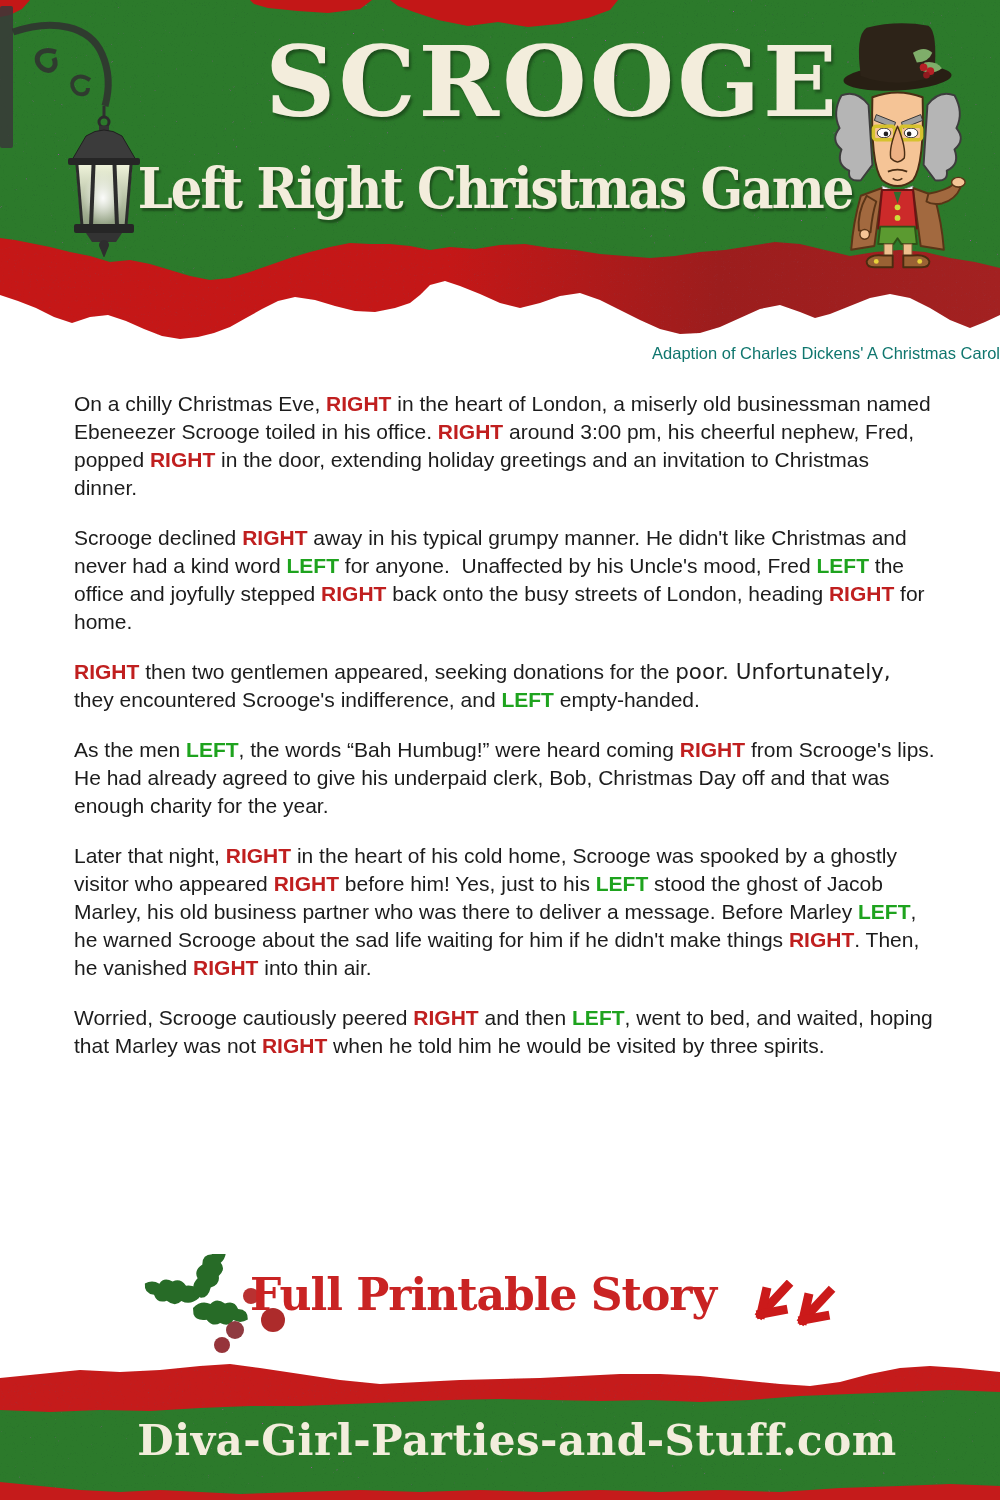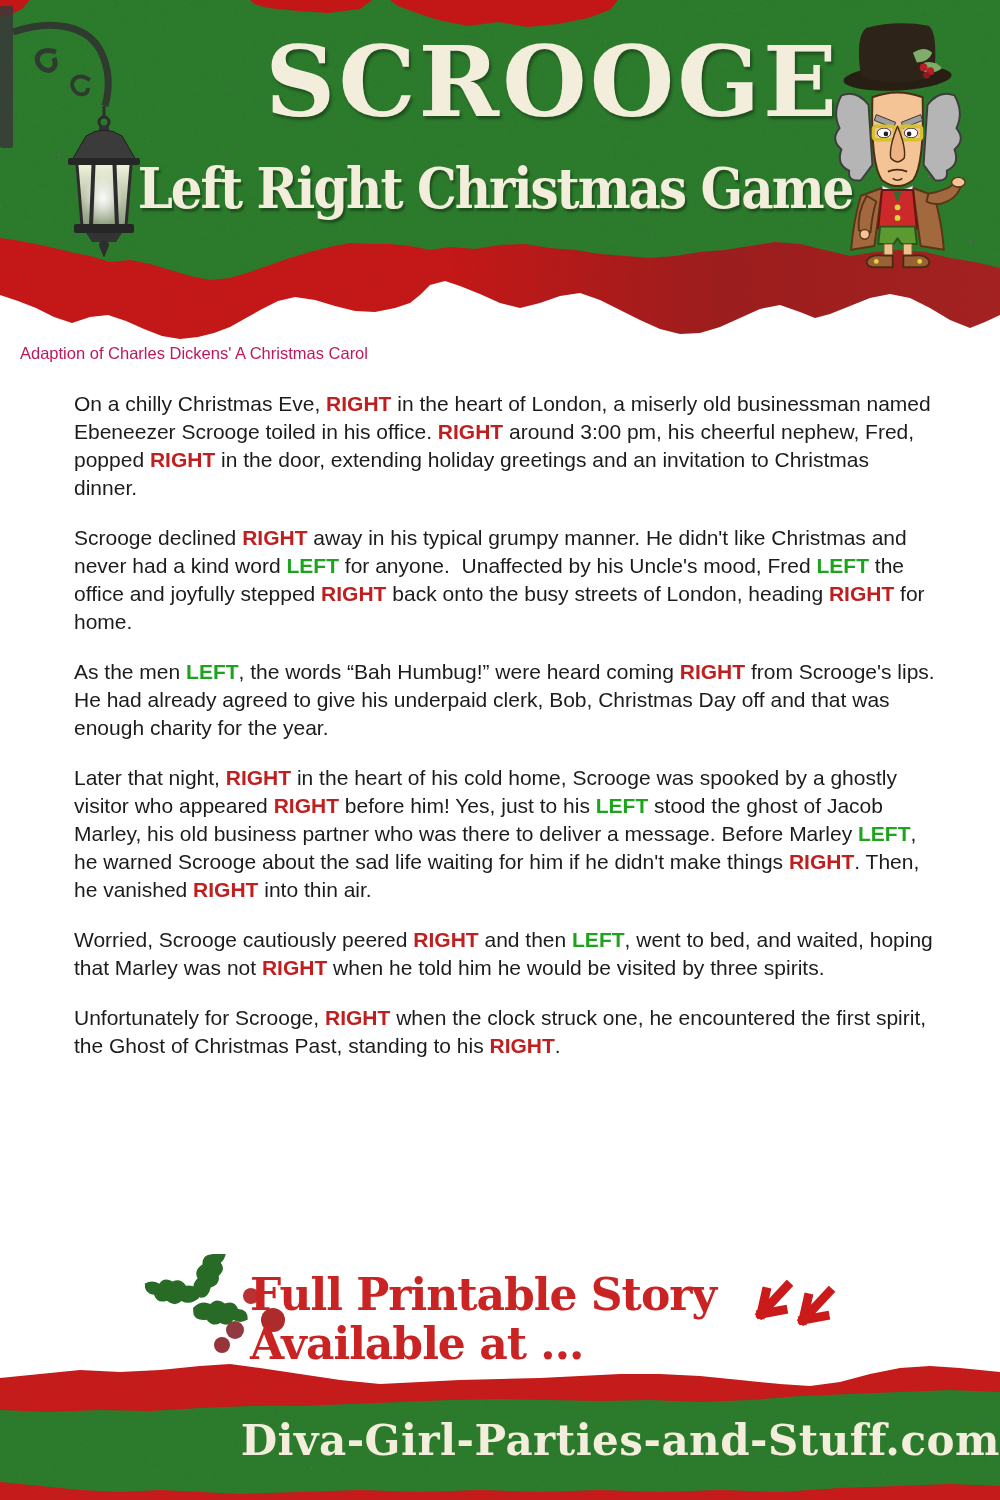--- a/index.html
+++ b/index.html
@@ -9,35 +9,35 @@
   .hdr-title{position:absolute;top:34px;left:150px;width:690px;text-align:right;
       font-family:"DejaVu Serif",serif;font-weight:700;font-size:97px;line-height:1.0;
       letter-spacing:3px;color:var(--cream);text-shadow:2px 3px 3px rgba(0,0,0,.35);}
   .hdr-sub{position:absolute;top:158px;left:75px;width:840px;text-align:center;
       font-family:"DejaVu Serif",serif;font-weight:700;font-size:50px;line-height:1.1;
       letter-spacing:-2px;color:var(--cream);text-shadow:2px 2px 2px rgba(0,0,0,.35);
       transform:scaleY(1.12);transform-origin:top center;}
   #lantern{position:absolute;left:-2px;top:2px;}
   #scrooge{position:absolute;left:828px;top:20px;}
   
-  .adaption{position:absolute;top:344px;left:20px;width:980px;text-align:left;
-      font-size:16.5px;color:#be185d;}
+  .adaption{position:absolute;top:344px;left:20px;width:980px;text-align:right;
+      font-size:16.5px;color:#0f766e;}
   #story{position:absolute;top:390px;left:74px;width:862px;}
   .story-p{margin:0 0 22px 0;font-size:21px;line-height:28px;color:var(--body-ink);}
   .seg-plain{color:var(--body-ink);}
   .seg-right{color:var(--kw-right);font-weight:700;}
   .seg-left{color:var(--kw-left);font-weight:700;}
   .seg-alt{font-family:"DejaVu Sans",sans-serif;font-size:21.5px;}
   
   #holly{position:absolute;left:135px;top:1254px;}
   #arrows{position:absolute;left:745px;top:1280px;}
   .promo{position:absolute;top:1270px;left:250px;width:540px;text-align:left;
       font-family:"DejaVu Serif",serif;font-weight:700;font-size:44px;line-height:1.12;
       letter-spacing:-1px;color:var(--promo-red);}
-  .website{position:absolute;top:1416px;left:34px;width:966px;text-align:right;
+  .website{position:absolute;top:1416px;left:34px;width:966px;text-align:center;
       font-family:"DejaVu Serif",serif;font-weight:700;font-size:42px;
       color:var(--cream);letter-spacing:0.5px;}
 </style>
 </head>
 <body>
 
 <div id="page">
 
   <svg id="header-banner" width="1000" height="345" viewBox="0 0 1000 345" style="position:absolute;top:0;left:0;">
     <defs>
@@ -163,42 +163,41 @@
     </g>
   </svg>
 
   <div class="hdr-title">SCROOGE</div>
   <div class="hdr-sub">Left Right Christmas Game</div>
 
   <div class="adaption">Adaption of Charles Dickens' A Christmas Carol</div>
   <div id="story">
       <p class="story-p"><span class="seg-plain">On a chilly Christmas Eve, </span><span class="seg-right">RIGHT</span><span class="seg-plain"> in the heart of London, a miserly old businessman named Ebeneezer Scrooge toiled in his office. </span><span class="seg-right">RIGHT</span><span class="seg-plain"> around 3:00 pm, his cheerful nephew, Fred, popped </span><span class="seg-right">RIGHT</span><span class="seg-plain"> in the door, extending holiday greetings and an invitation to Christmas dinner.</span></p>
       <p class="story-p"><span class="seg-plain">Scrooge declined </span><span class="seg-right">RIGHT</span><span class="seg-plain"> away in his typical grumpy manner. He didn't like Christmas and never had a kind word </span><span class="seg-left">LEFT</span><span class="seg-plain"> for anyone.&nbsp; Unaffected by his Uncle's mood, Fred </span><span class="seg-left">LEFT</span><span class="seg-plain"> the office and joyfully stepped </span><span class="seg-right">RIGHT</span><span class="seg-plain"> back onto the busy streets of London, heading </span><span class="seg-right">RIGHT</span><span class="seg-plain"> for home.</span></p>
+      <p class="story-p"><span class="seg-right">RIGHT</span><span class="seg-plain"> then two gentlemen appeared, seeking donations for the </span><span class="seg-alt">poor.&nbsp;Unfortunately,</span><span class="seg-plain"> they encountered Scrooge's indifference, and </span><span class="seg-left">LEFT</span><span class="seg-plain"> empty-handed.</span></p>
       <p class="story-p"><span class="seg-plain">As the men </span><span class="seg-left">LEFT</span><span class="seg-plain">, the words “Bah Humbug!” were heard coming </span><span class="seg-right">RIGHT</span><span class="seg-plain"> from Scrooge's lips. He had already agreed to give his underpaid clerk, Bob, Christmas Day off and that was enough charity for the year.</span></p>
       <p class="story-p"><span class="seg-plain">Later that night, </span><span class="seg-right">RIGHT</span><span class="seg-plain"> in the heart of his cold home, Scrooge was spooked by a ghostly visitor who appeared </span><span class="seg-right">RIGHT</span><span class="seg-plain"> before him! Yes, just to his </span><span class="seg-left">LEFT</span><span class="seg-plain"> stood the ghost of Jacob Marley, his old business partner who was there to deliver a message. Before Marley </span><span class="seg-left">LEFT</span><span class="seg-plain">, he warned Scrooge about the sad life waiting for him if he didn't make things </span><span class="seg-right">RIGHT</span><span class="seg-plain">. Then, he vanished </span><span class="seg-right">RIGHT</span><span class="seg-plain"> into thin air.</span></p>
       <p class="story-p"><span class="seg-plain">Worried, Scrooge cautiously peered </span><span class="seg-right">RIGHT</span><span class="seg-plain"> and then </span><span class="seg-left">LEFT</span><span class="seg-plain">, went to bed, and waited, hoping that Marley was not </span><span class="seg-right">RIGHT</span><span class="seg-plain"> when he told him he would be visited by three spirits.</span></p>
-      <p class="story-p"><span class="seg-plain">Unfortunately for Scrooge, </span><span class="seg-right">RIGHT</span><span class="seg-plain"> when the clock struck one, he encountered the first spirit, the Ghost of Christmas Past, standing to his </span><span class="seg-right">RIGHT</span><span class="seg-plain">.</span></p>
     </div>
 
   <svg id="holly" width="170" height="105" viewBox="0 0 170 105">
     <defs>
       <path id="hleaf" d="M0,0 Q6,-10 16,-8 Q20,-16 30,-12 Q38,-18 44,-10 Q54,-12 56,-2 Q50,4 42,2 Q40,10 30,8 Q24,14 16,8 Q6,12 2,6 Z"></path>
     </defs>
     <use href="#hleaf" transform="translate(64,44) rotate(197)" fill="#276b27"></use>
     <use href="#hleaf" transform="translate(60,42) rotate(-55)" fill="#276b27"></use>
     <use href="#hleaf" transform="translate(58,54) rotate(14)" fill="#276b27"></use>
     <circle cx="116" cy="42" r="8" fill="#b93131"></circle>
     <circle cx="138" cy="66" r="12" fill="#ad2b2b"></circle>
     <circle cx="100" cy="76" r="9" fill="#8f3a40"></circle>
     <circle cx="87" cy="91" r="8" fill="#96343a"></circle>
   </svg>
 
   <div class="promo">
     <div>Full Printable Story</div>
-    <div>Available at ...</div>
   </div>
 
   <svg id="arrows" width="110" height="75" viewBox="0 0 110 75">
     <g stroke="#cb1a1a" stroke-width="9" fill="none" stroke-linecap="square">
       <path d="M42,6 L16,34"></path>
         <path d="M16,34 L21,12"></path>
         <path d="M16,34 L38,30"></path>
       <path d="M84,12 L58,40"></path>
         <path d="M58,40 L63,18"></path>
         <path d="M58,40 L80,36"></path>

